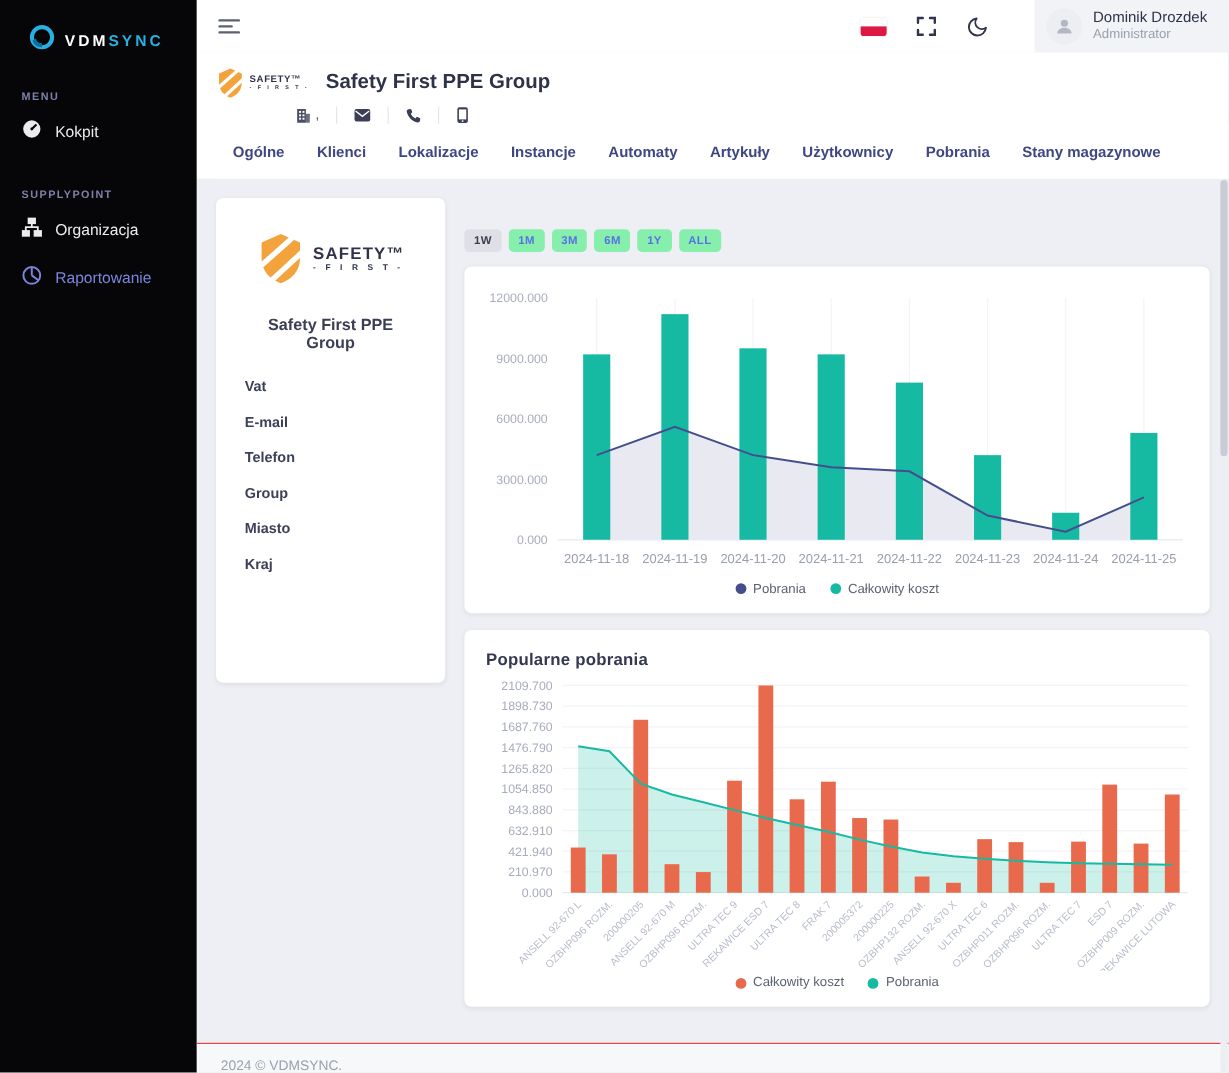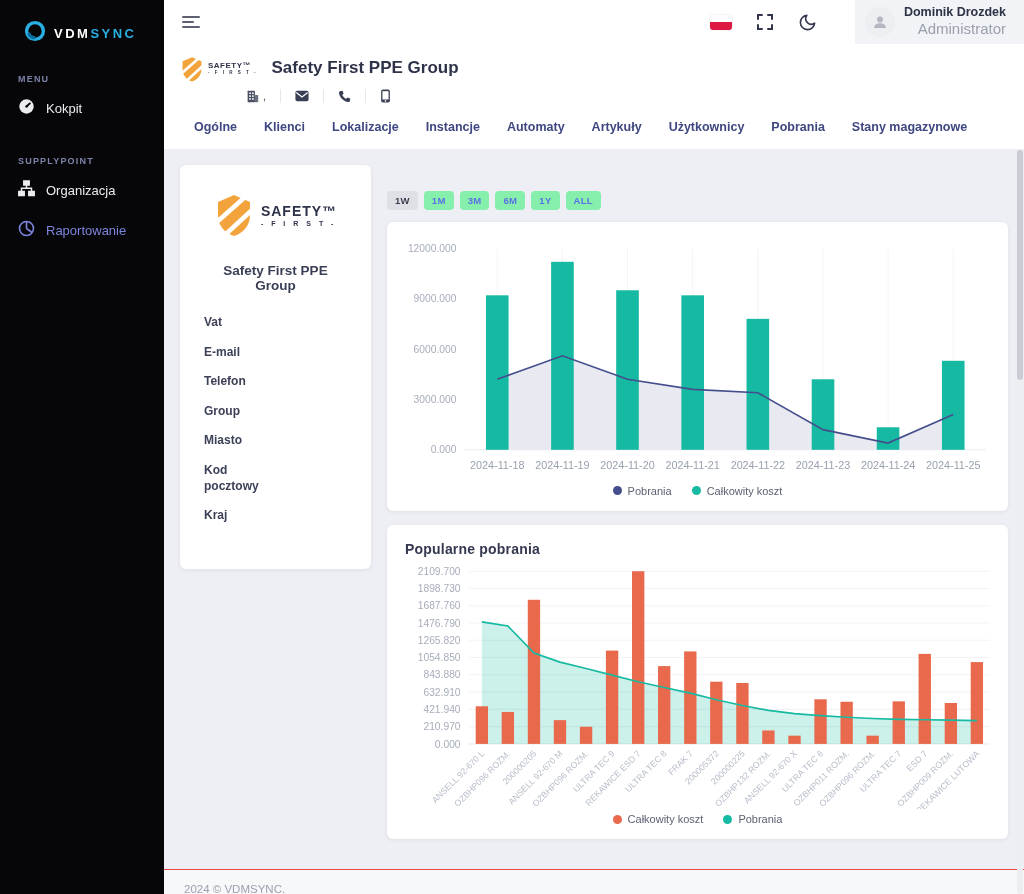--- a/index.html
+++ b/index.html
@@ -21,22 +21,22 @@
   .hamburger{display:flex;flex-direction:column;gap:3px;cursor:pointer;width:18px;}
   .hamburger span{height:2px;border-radius:1px;background:#5c6172;}
   .hb1{width:18px;}.hb2{width:12px;}.hb3{width:18px;}
   .top-right{margin-left:auto;display:flex;align-items:center;gap:24px;}
   .flag{width:22px;height:15px;border-radius:3px;overflow:hidden;box-shadow:0 0 0 1px rgba(0,0,0,0.04);cursor:pointer;}
   .flag .fw{height:50%;background:#fdfdfd;}
   .flag .fr{height:50%;background:#dd1843;}
   .icon-btn{cursor:pointer;display:flex;align-items:center;}
   .user-chip{height:44px;background:#f2f3f7;display:flex;align-items:center;gap:9px;padding:0 18px 0 10px;margin-left:14px;cursor:pointer;}
   .avatar{width:30px;height:30px;border-radius:50%;background:#eceef2;display:flex;align-items:center;justify-content:center;}
-  .uc-name{font-size:12.5px;font-weight:700;color:#2e3247;line-height:1.25;}
-  .uc-role{font-size:15px;color:#9aa0ad;line-height:1.25;text-align:right;}
+  .uc-name{font-size:12.5px;font-weight:400;color:#2e3247;line-height:1.25;}
+  .uc-role{font-size:11px;color:#9aa0ad;line-height:1.25;}
   
   .page-header{background:#fff;padding:12px 0 0 16px;}
   .ph-row{display:flex;align-items:flex-start;gap:10px;}
   .sf-logo{display:flex;align-items:center;gap:4px;}
   .sf-text{display:flex;flex-direction:column;line-height:1;}
   .sf-primary{font-size:8px;font-weight:800;color:#2e3349;letter-spacing:.5px;}
   .sf-secondary{font-size:4.5px;font-weight:700;color:#2e3349;letter-spacing:2px;margin-top:1px;}
   .page-title{font-size:17px;font-weight:700;color:#2e3349;margin:2px 0 0 4px;}
   .contact-row{display:flex;align-items:center;gap:14px;margin:7px 0 0 66px;color:#454b60;}
   .contact-sep{width:1px;height:14px;background:#e4e6eb;}
@@ -249,24 +249,20 @@
             <div class="field-row">
               <span class="field-label">Telefon</span>
               <span class="field-value"></span>
             </div>
             <div class="field-row">
               <span class="field-label">Group</span>
               <span class="field-value"></span>
             </div>
             <div class="field-row">
               <span class="field-label">Miasto</span>
-              <span class="field-value"></span>
-            </div>
-            <div class="field-row">
-              <span class="field-label">Kod pocztowy</span>
               <span class="field-value"></span>
             </div>
             <div class="field-row">
               <span class="field-label">Kraj</span>
               <span class="field-value"></span>
             </div>
           </div>
       </div>
 
       <div class="right-col">

